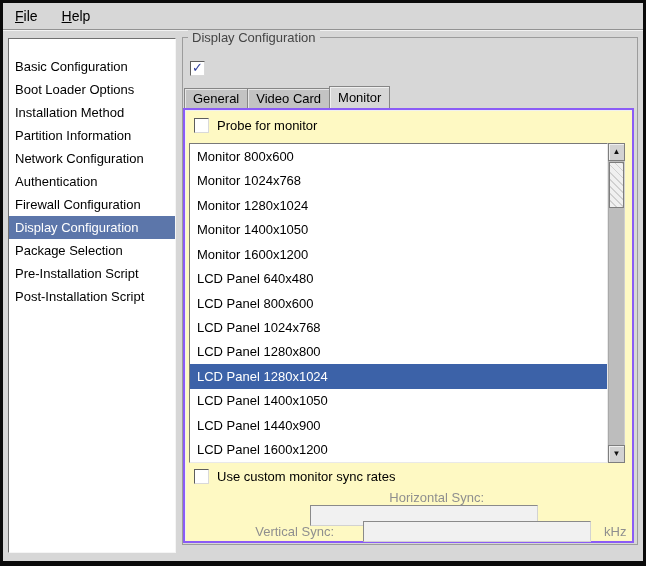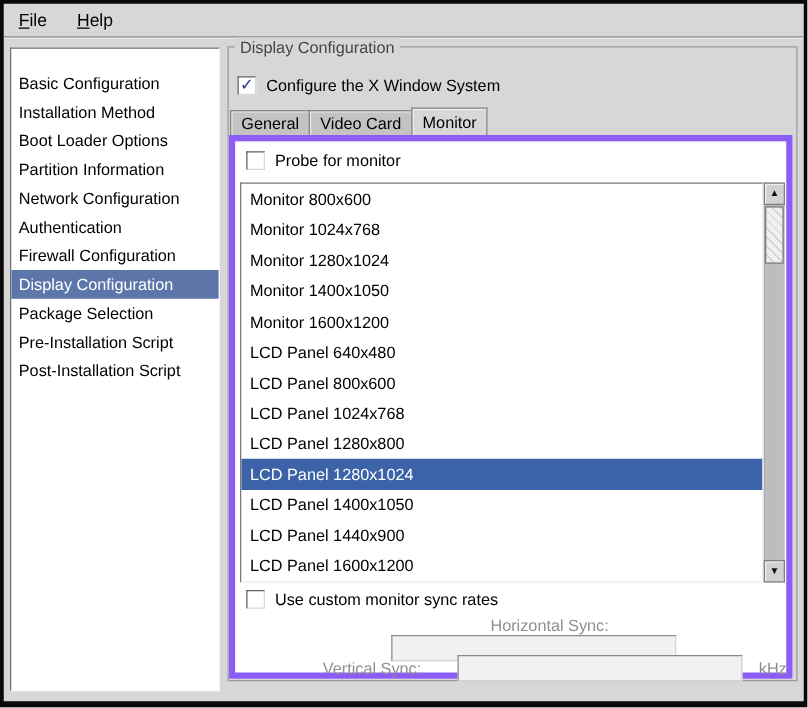--- a/index.html
+++ b/index.html
@@ -56,21 +56,21 @@
     height:20px;line-height:19px;padding:0 8px;background:#c3c3c3;
     border:1px solid #868686;border-bottom:none;margin-right:-1px;
     box-shadow:inset 1px 1px 0 #e6e6e6;
   }
   .tab.active{
     height:22px;line-height:21px;background:#d7d7d7;position:relative;z-index:2;
     box-shadow:inset 1px 1px 0 #f0f0f0;
   }
   .page{
     position:absolute;left:0;top:22px;width:451px;height:435px;
-    background:#ffffff;border:5px solid #8b5cf6;
+    background:#fef9c3;border:2px solid #8b5cf6;
     box-shadow:inset 1px 1px 0 #f0f0f0;
   }
   .probe-row{position:absolute;left:9px;top:8px;}
   
   .listbox{
     position:absolute;left:4px;top:33px;width:419px;height:320px;
     background:#fff;border:1px solid;border-color:#787878 #e9e9e9 #e9e9e9 #787878;
     display:flex;flex-direction:column;overflow:hidden;
   }
   .list-row{flex:1;display:flex;align-items:center;padding-left:7px;white-space:nowrap;}
@@ -108,40 +108,39 @@
 
 <div class="window">
 
   <div class="menubar" id="menubar">
       <span class="menu-item"><u>F</u>ile</span>
       <span class="menu-item"><u>H</u>elp</span>
     </div>
 
   <div class="sidebar" id="sidebar">
       <div class="sidebar-item">Basic Configuration</div>
+      <div class="sidebar-item">Boot Loader Options</div>
       <div class="sidebar-item">Installation Method</div>
-      <div class="sidebar-item">Boot Loader Options</div>
       <div class="sidebar-item">Partition Information</div>
       <div class="sidebar-item">Network Configuration</div>
       <div class="sidebar-item">Authentication</div>
       <div class="sidebar-item">Firewall Configuration</div>
       <div class="sidebar-item selected" style="background: rgb(92, 118, 170);">Display Configuration</div>
       <div class="sidebar-item">Package Selection</div>
       <div class="sidebar-item">Pre-Installation Script</div>
       <div class="sidebar-item">Post-Installation Script</div>
     </div>
 
   <div class="frame">
     <span class="frame-legend">Display Configuration</span>
 
     <label class="checkbox-row configure-row">
       <span class="checkbox">
           <span class="check" style="color: rgb(46, 61, 156);">✓</span>
         </span>
-      <span>Configure the X Window System</span>
     </label>
 
     <div class="notebook">
       <div class="tabs" id="tabs">
           <div class="tab">General</div>
           <div class="tab">Video Card</div>
           <div class="tab active">Monitor</div>
         </div>
 
       <div class="page">

